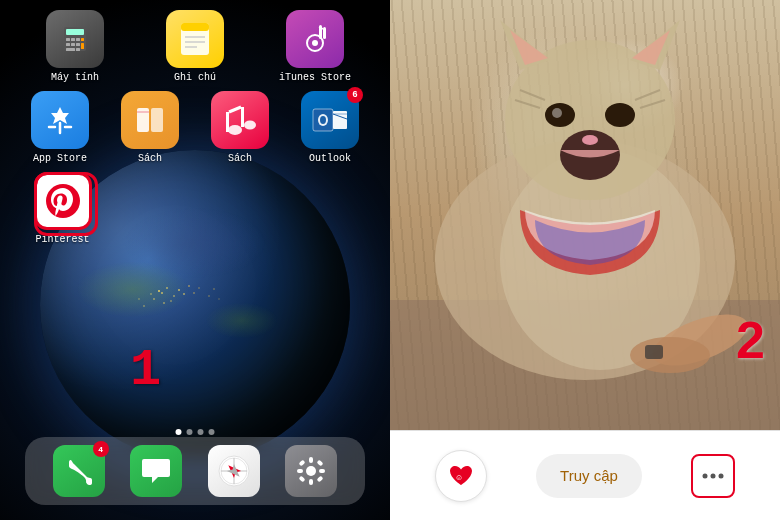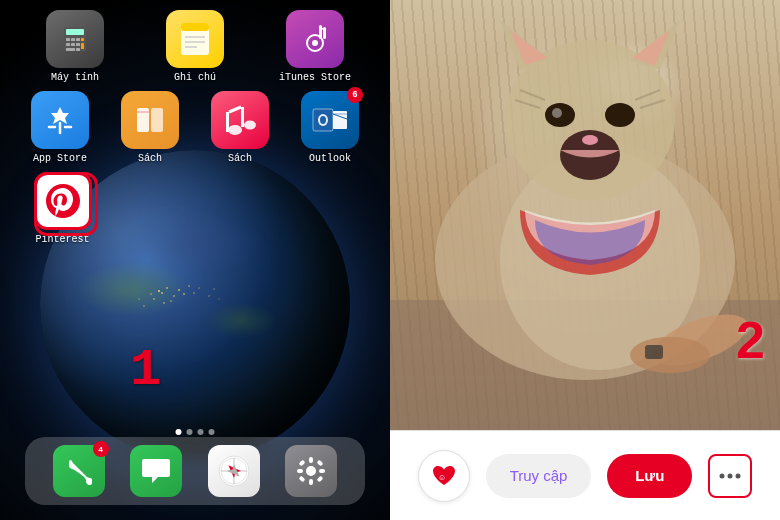--- a/index.html
+++ b/index.html
@@ -367,21 +367,21 @@
     }
 
     .action-truy-cap {
       height: 44px;
       padding: 0 24px;
       border-radius: 22px;
       background: #f0f0f0;
       border: none;
       font-size: 15px;
       font-weight: 500;
-      color: #8b5cf6;
+      color: #a16207;
       cursor: pointer;
     }
 
     .action-luu {
       height: 44px;
       padding: 0 28px;
       border-radius: 22px;
       background: #e60023;
       border: none;
       font-size: 15px;
@@ -646,21 +646,20 @@
   <div class="action-bar">
     <button class="action-heart-btn">
       <svg width="26" height="24" viewBox="0 0 26 24">
         <path d="M13 21 C13 21 2 14 2 7 C2 4 4.5 2 7 2 C9.5 2 11.5 3.5 13 5.5 C14.5 3.5 16.5 2 19 2 C21.5 2 24 4 24 7 C24 14 13 21 13 21 Z" fill="#e60023"></path>
         <text x="7" y="16" font-size="8" fill="white" font-family="Arial">☺</text>
       </svg>
     </button>
 
     <button class="action-truy-cap">Truy cập</button>
 
-    <button class="action-luu">Lưu</button>
 
     <button class="action-more">
       <svg width="22" height="6" viewBox="0 0 22 6">
         <circle cx="3" cy="3" r="2.5" fill="#555"></circle>
         <circle cx="11" cy="3" r="2.5" fill="#555"></circle>
         <circle cx="19" cy="3" r="2.5" fill="#555"></circle>
       </svg>
     </button>
   </div>
 </div>

